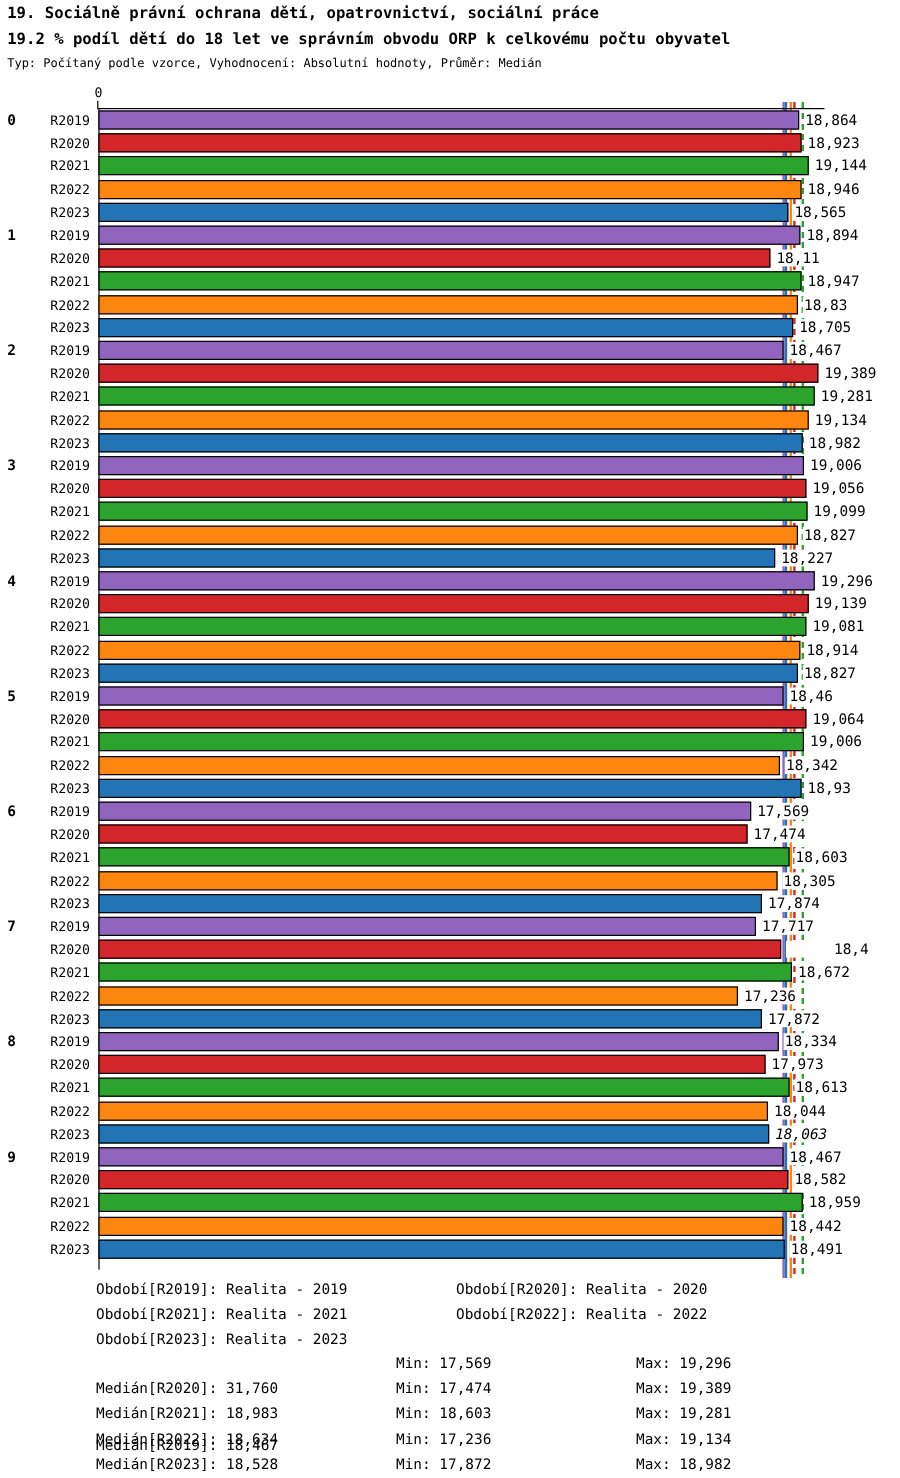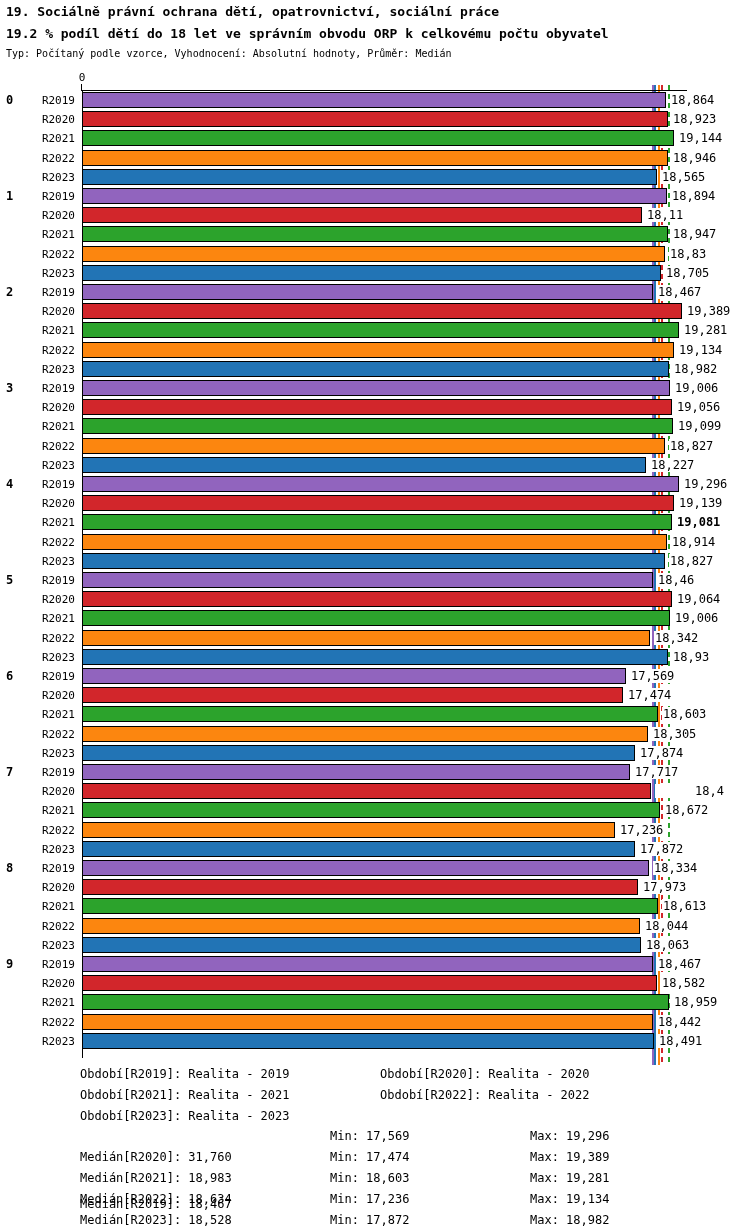--- a/index.html
+++ b/index.html
@@ -104,21 +104,21 @@
       <div class="val-label" style="left: 650px; top: 458px;">18,227</div>
       <div class="group-label" style="top: 478px;">4</div>
       <div class="year-label" style="top: 478px;">R2019</div>
       <div class="bar" style="left: 82px; top: 476px; width: 597px; background: rgb(145, 100, 190);"></div>
       <div class="val-label" style="left: 683px; top: 477px;">19,296</div>
       <div class="year-label" style="top: 497px;">R2020</div>
       <div class="bar" style="left: 82px; top: 495px; width: 592px; background: rgb(210, 38, 43);"></div>
       <div class="val-label" style="left: 678px; top: 496px;">19,139</div>
       <div class="year-label" style="top: 516px;">R2021</div>
       <div class="bar" style="left: 82px; top: 514px; width: 590px; background: rgb(44, 163, 44);"></div>
-      <div class="val-label" style="left: 676px; top: 515px; font-weight: bold;">19,081</div>
+      <div class="val-label" style="left: 676px; top: 515px;">19,081</div>
       <div class="year-label" style="top: 536px;">R2022</div>
       <div class="bar" style="left: 82px; top: 534px; width: 585px; background: rgb(252, 134, 15);"></div>
       <div class="val-label" style="left: 671px; top: 535px;">18,914</div>
       <div class="year-label" style="top: 555px;">R2023</div>
       <div class="bar" style="left: 82px; top: 553px; width: 583px; background: rgb(34, 116, 181);"></div>
       <div class="val-label" style="left: 669px; top: 554px;">18,827</div>
       <div class="group-label" style="top: 574px;">5</div>
       <div class="year-label" style="top: 574px;">R2019</div>
       <div class="bar" style="left: 82px; top: 572px; width: 571px; background: rgb(145, 100, 190);"></div>
       <div class="val-label" style="left: 657px; top: 573px;">18,46</div>
@@ -174,21 +174,21 @@
       <div class="bar" style="left: 82px; top: 879px; width: 556px; background: rgb(210, 38, 43);"></div>
       <div class="val-label" style="left: 642px; top: 880px;">17,973</div>
       <div class="year-label" style="top: 900px;">R2021</div>
       <div class="bar" style="left: 82px; top: 898px; width: 576px; background: rgb(44, 163, 44);"></div>
       <div class="val-label" style="left: 662px; top: 899px;">18,613</div>
       <div class="year-label" style="top: 920px;">R2022</div>
       <div class="bar" style="left: 82px; top: 918px; width: 558px; background: rgb(252, 134, 15);"></div>
       <div class="val-label" style="left: 644px; top: 919px;">18,044</div>
       <div class="year-label" style="top: 939px;">R2023</div>
       <div class="bar" style="left: 82px; top: 937px; width: 559px; background: rgb(34, 116, 181);"></div>
-      <div class="val-label" style="left: 645px; top: 938px;">18,063</div>
+      <div class="val-label" style="left: 645px; top: 938px; font-style: italic;">18,063</div>
       <div class="group-label" style="top: 958px;">9</div>
       <div class="year-label" style="top: 958px;">R2019</div>
       <div class="bar" style="left: 82px; top: 956px; width: 571px; background: rgb(145, 100, 190);"></div>
       <div class="val-label" style="left: 657px; top: 957px;">18,467</div>
       <div class="year-label" style="top: 977px;">R2020</div>
       <div class="bar" style="left: 82px; top: 975px; width: 575px; background: rgb(210, 38, 43);"></div>
       <div class="val-label" style="left: 661px; top: 976px;">18,582</div>
       <div class="year-label" style="top: 996px;">R2021</div>
       <div class="bar" style="left: 82px; top: 994px; width: 587px; background: rgb(44, 163, 44);"></div>
       <div class="val-label" style="left: 673px; top: 995px;">18,959</div>

